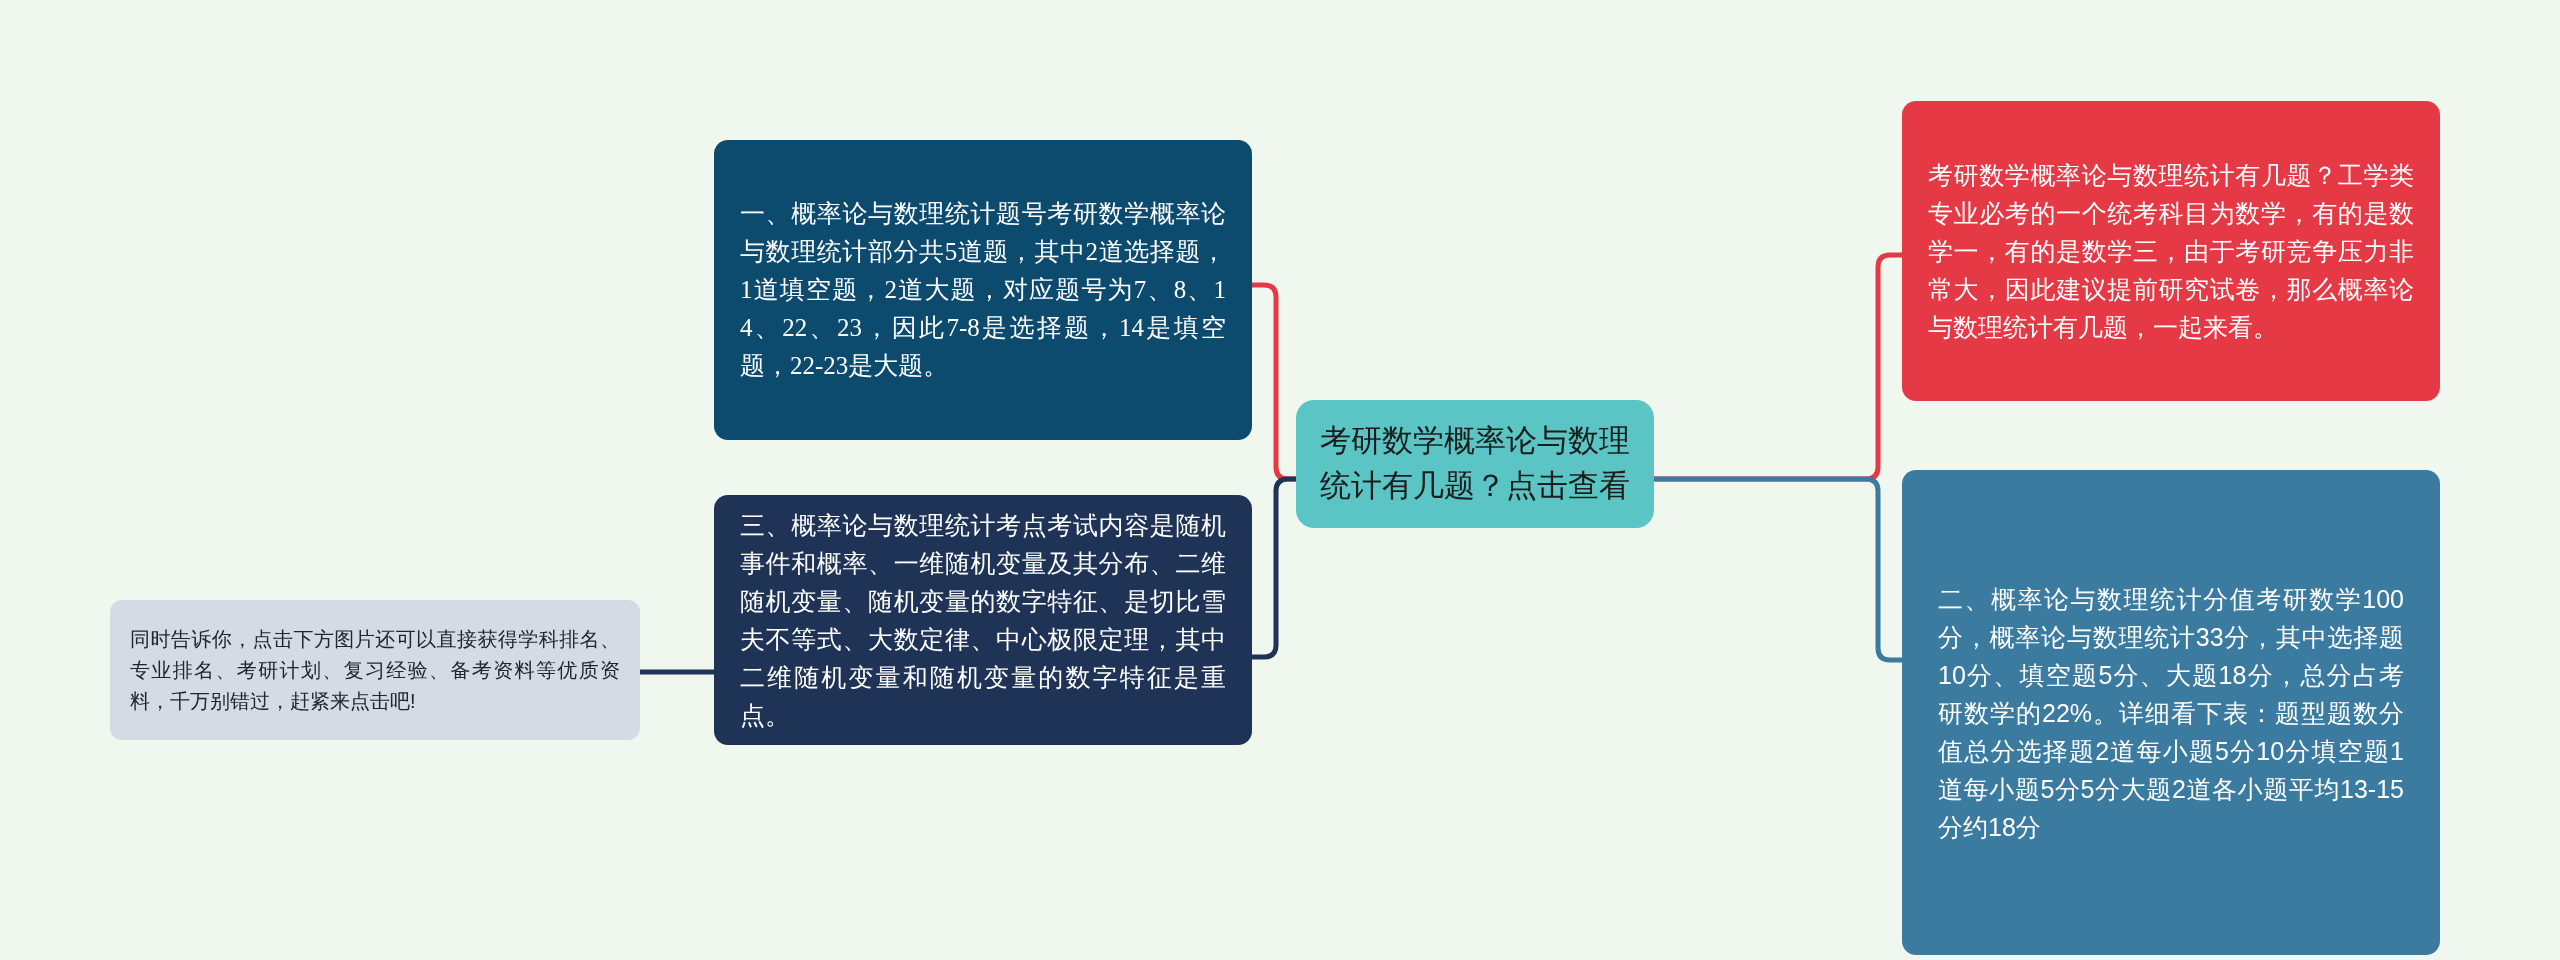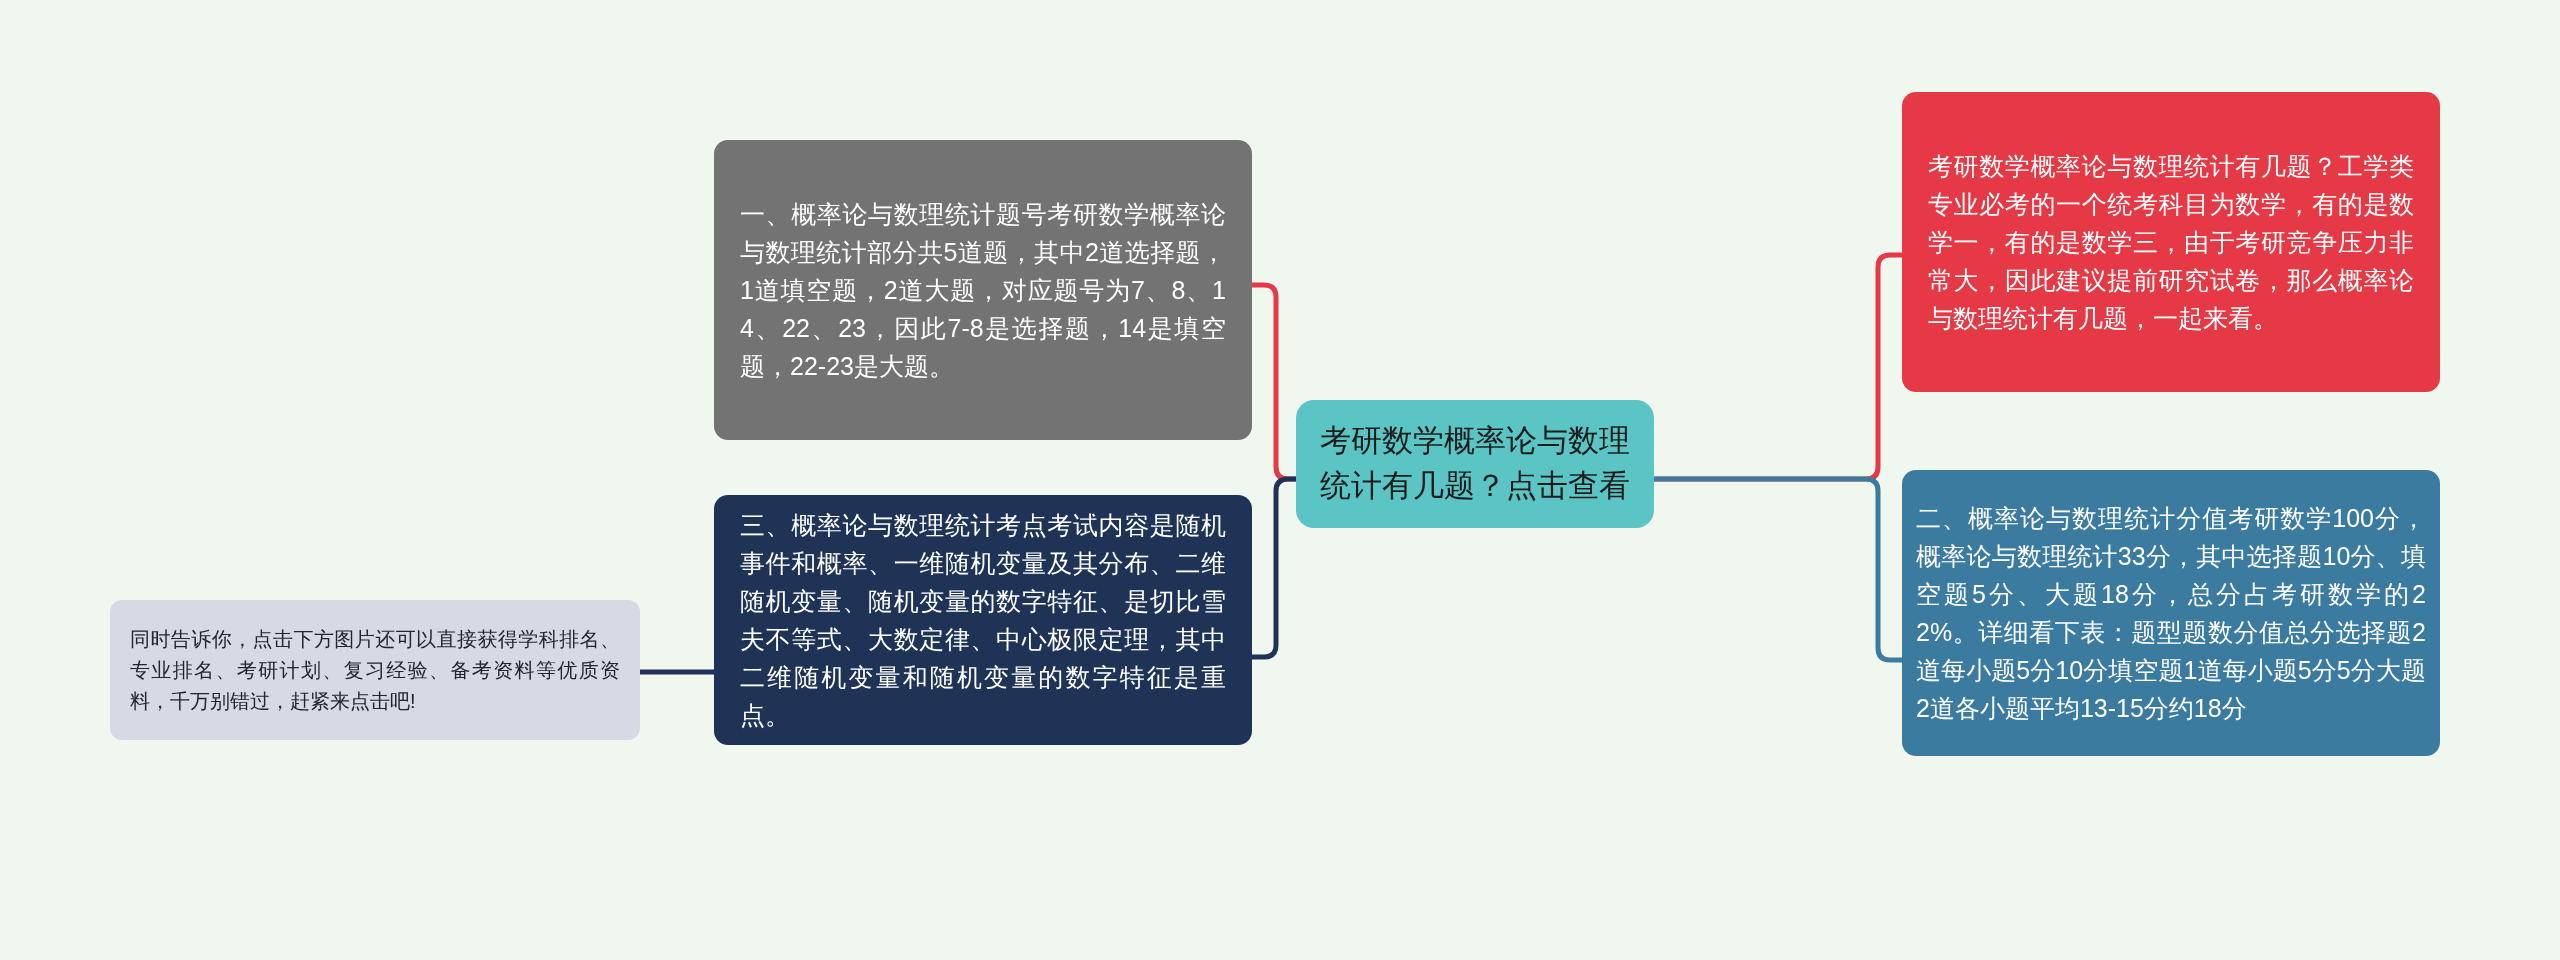--- a/index.html
+++ b/index.html
@@ -55,22 +55,23 @@
     line-height: 1.45;
     padding: 0 22px;
   }
 
   
   #node-left-red {
     left: 714px;
     top: 140px;
     width: 538px;
     height: 300px;
-    background: #737373;
+    background: #0c4a6e;
     padding: 22px 26px;
+    font-family: Liberation Serif, serif;
   }
   #node-left-red p {
     color: #ffffff;
     font-size: 25px;
   }
 
   
   #node-left-navy {
     left: 714px;
     top: 495px;
@@ -96,39 +97,39 @@
   }
   #node-grey p {
     color: #21252c;
     font-size: 20px;
     line-height: 1.55;
   }
 
   
   #node-right-red {
     left: 1902px;
-    top: 92px;
+    top: 101px;
     width: 538px;
     height: 300px;
     background: #e53946;
     padding: 22px 26px;
   }
   #node-right-red p {
     color: #ffffff;
     font-size: 25px;
   }
 
   
   #node-right-blue {
     left: 1902px;
     top: 470px;
     width: 538px;
-    height: 286px;
+    height: 485px;
     background: #3c7ba0;
-    padding: 22px 14px;
+    padding: 22px 36px;
   }
   #node-right-blue p {
     color: #ffffff;
     font-size: 25px;
   }
 
   
   #connectors {
     position: absolute;
     left: 0;

